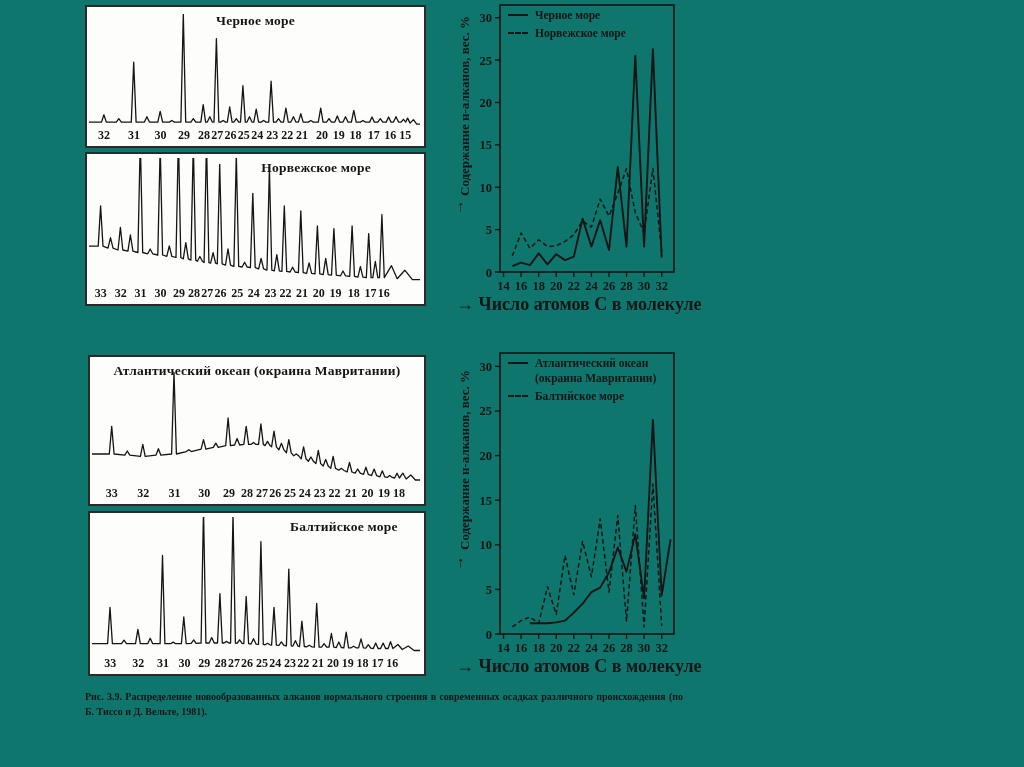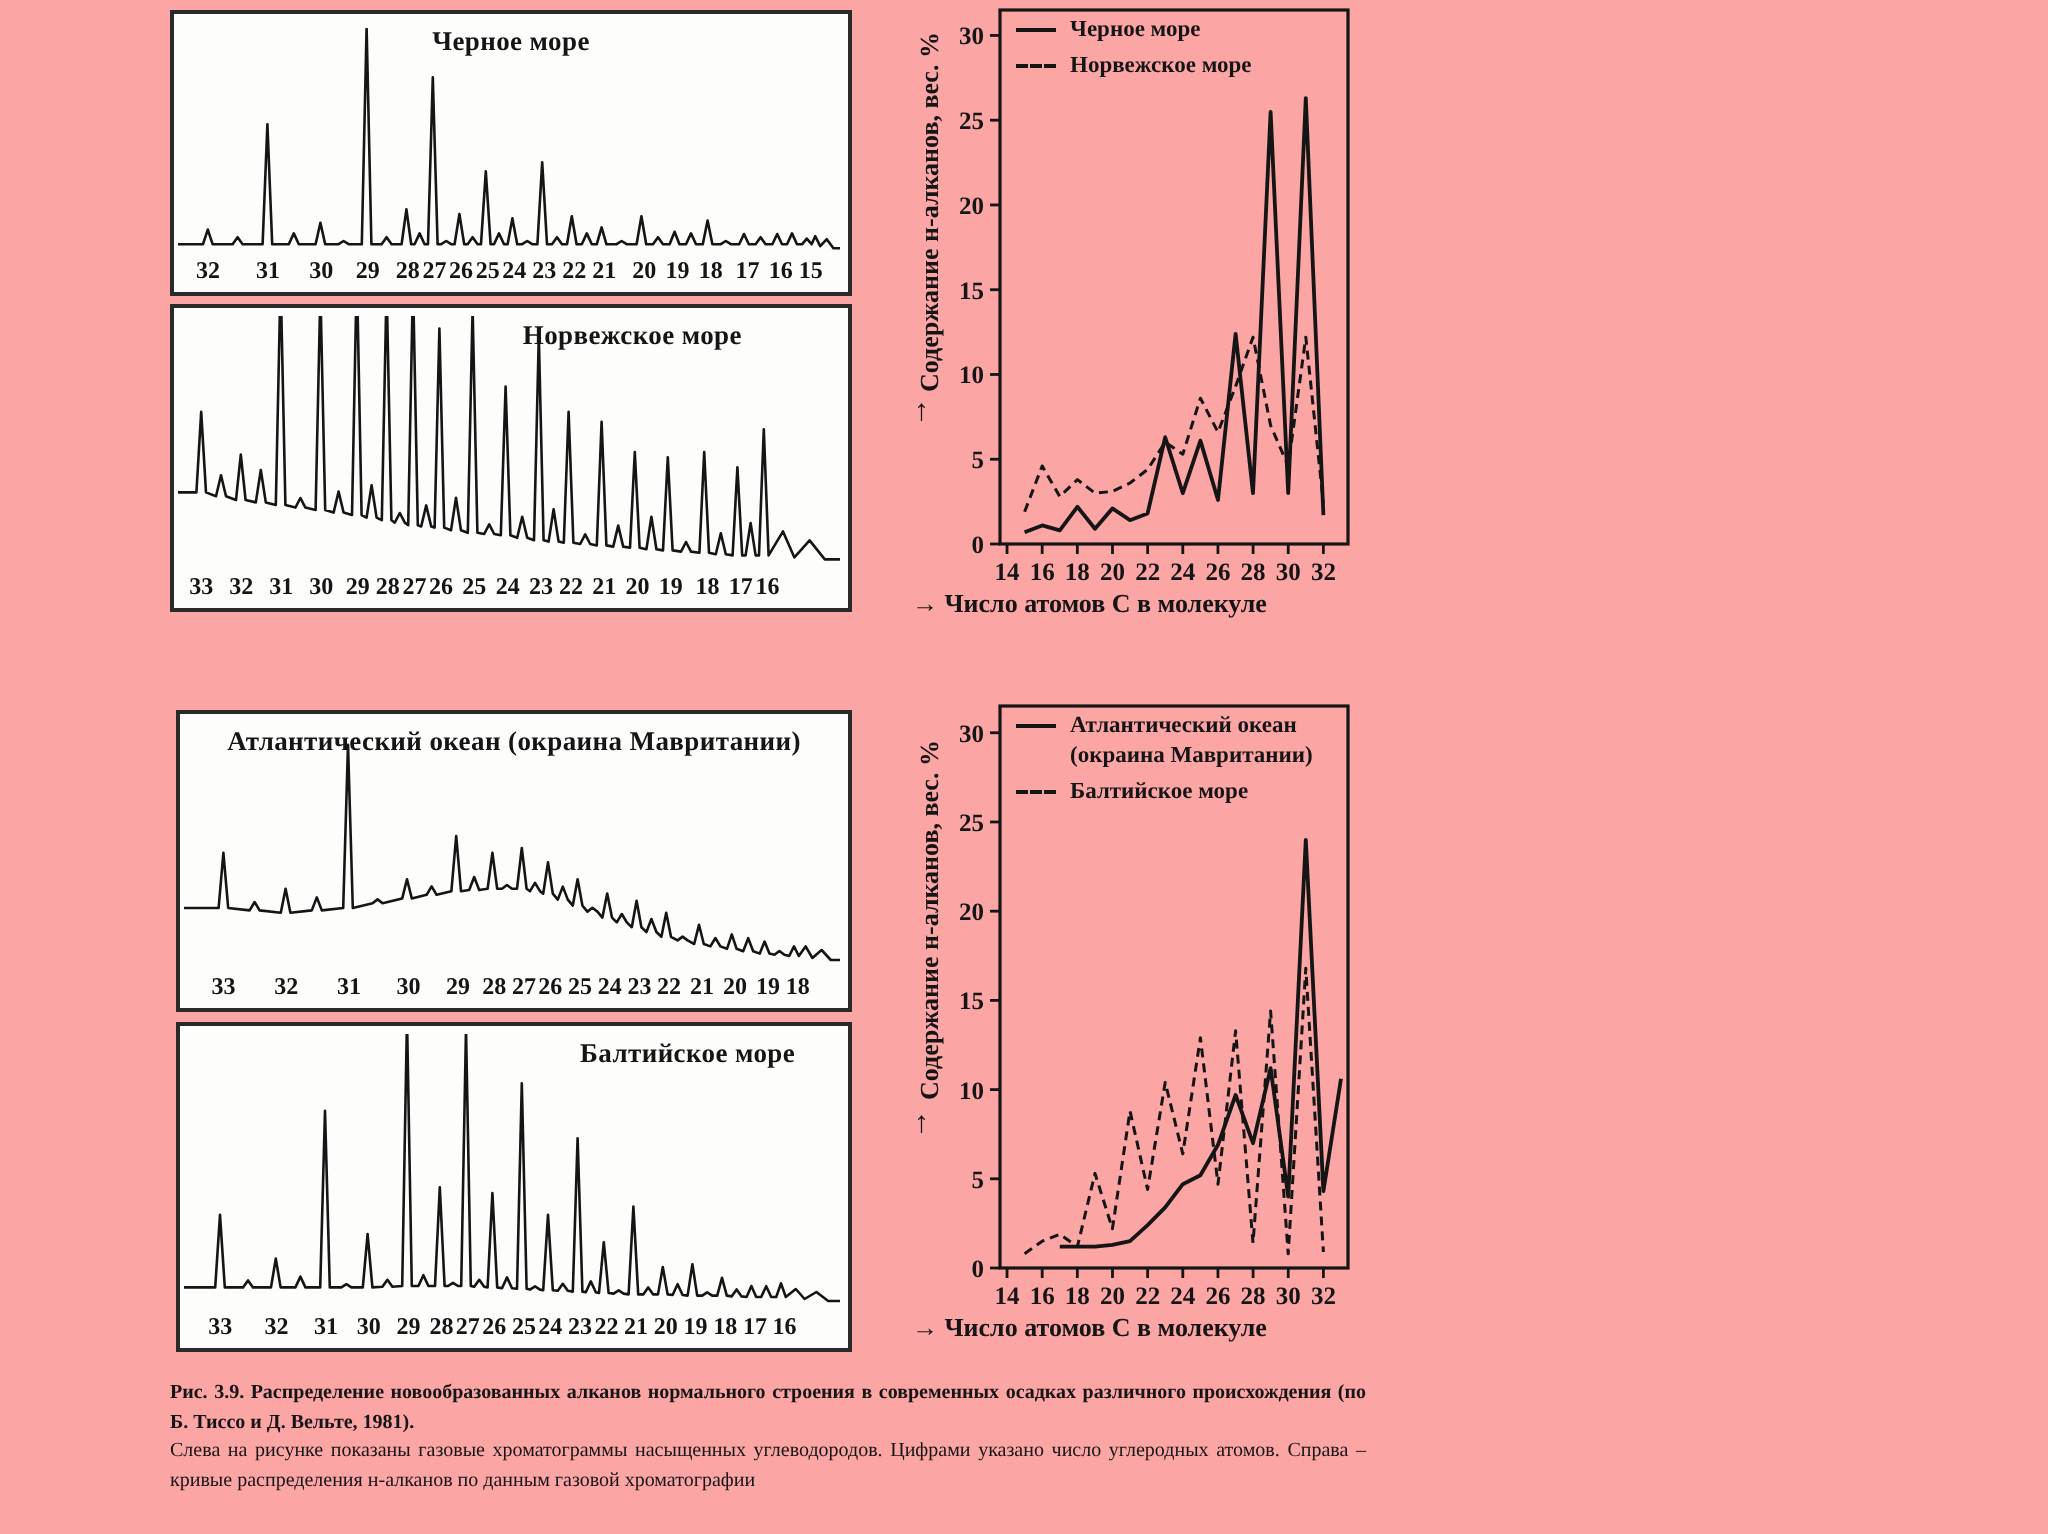--- a/index.html
+++ b/index.html
@@ -1,31 +1,31 @@
 <!DOCTYPE html>
 <html><head>
 <meta charset="utf-8">
 <style>
   html,body{margin:0;padding:0;background:#fff;}
-  #page{position:relative;width:1024px;height:767px;background:#fca5a5;
+  #page{position:relative;width:1024px;height:767px;background:#0f766e;
         font-family:"Liberation Serif","DejaVu Serif",serif;color:#151515;
         outline:1px solid #ececec;overflow:hidden;}
   .chrom{position:absolute;border:2px solid #2a2a2a;background:#fdfdfc;}
   .chrom-title{position:absolute;top:6px;font-weight:bold;font-size:13.5px;white-space:nowrap;letter-spacing:.2px;}
   .t-center{left:0;right:0;text-align:center;}
   .t-offset{transform:translateX(-50%);}
   .chrom-svg{position:absolute;left:2px;bottom:20px;}
   .xlabels{position:absolute;left:2px;right:2px;bottom:1px;height:17px;}
   .xlabels span{position:absolute;transform:translateX(-50%);font-weight:bold;font-size:12px;white-space:nowrap;}
   .linechart{position:absolute;}
   .ylabel{position:absolute;left:7px;width:16px;writing-mode:vertical-rl;transform:rotate(180deg);
           font-weight:bold;font-size:13px;white-space:nowrap;}
   .yarrow{position:absolute;left:7px;font-weight:bold;font-size:15px;}
   .plot-svg{position:absolute;left:26px;top:0;}
-  .xaxislabel{position:absolute;left:6px;font-weight:bold;font-size:13px;white-space:nowrap;}
+  .xaxislabel{position:absolute;left:6px;font-weight:bold;font-size:18px;white-space:nowrap;}
   .legend{position:absolute;left:58px;top:8px;}
   .legend-item{display:flex;align-items:flex-start;margin-bottom:3px;}
   .sw{display:inline-block;width:20px;margin:6px 7px 0 0;flex:none;}
   .sw.solid{border-top:2.5px solid #151515;}
   .sw.dashed{border-top:2.5px dashed #151515;}
   .legend-label{font-weight:bold;font-size:11.5px;line-height:1.3;max-width:142px;}
   #caption{position:absolute;left:85px;top:690px;width:598px;font-size:10px;line-height:14.6px;text-align:justify;}
   #caption .cap-bold{font-weight:bold;}
   svg text{font-family:"Liberation Serif","DejaVu Serif",serif;font-weight:bold;fill:#151515;}
 </style>
@@ -251,16 +251,15 @@
       </div>
     </div>
     <div class="xaxislabel" style="top:308px;">
       <span>→</span>
       <span>Число атомов С в молекуле</span>
     </div>
   </div>
 
   <div id="caption">
     <div class="cap-bold">Рис. 3.9. Распределение новообразованных алканов нормального строения в современных осадках различного происхождения (по Б. Тиссо и Д. Вельте, 1981).</div>
-    <div>Слева на рисунке показаны газовые хроматограммы насыщенных углеводородов. Цифрами указано число углеродных атомов. Справа – кривые распределения н-алканов по данным газовой хроматографии</div>
   </div>
 
 </div>
 
 </body></html>

